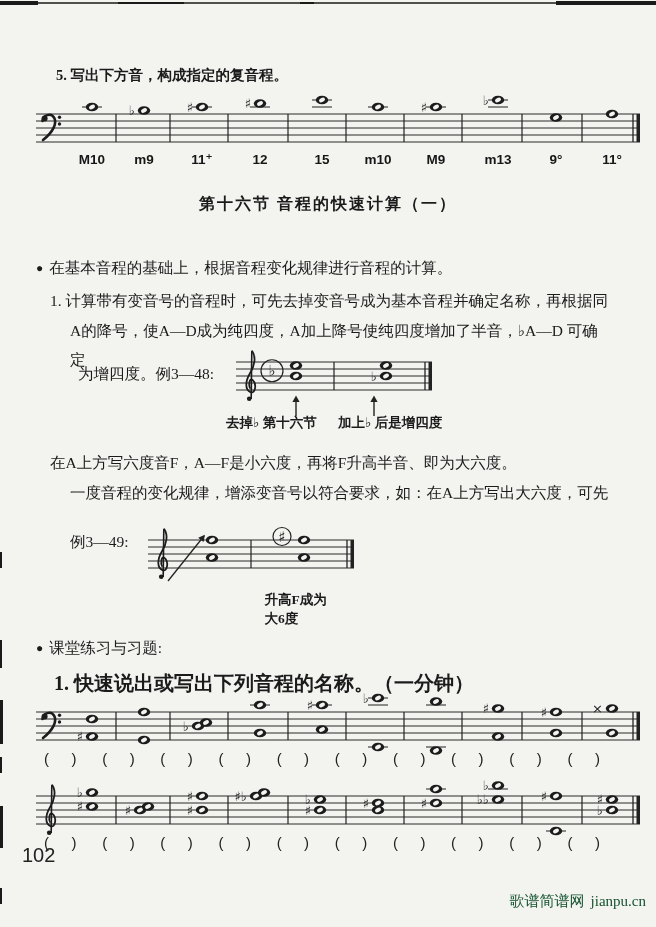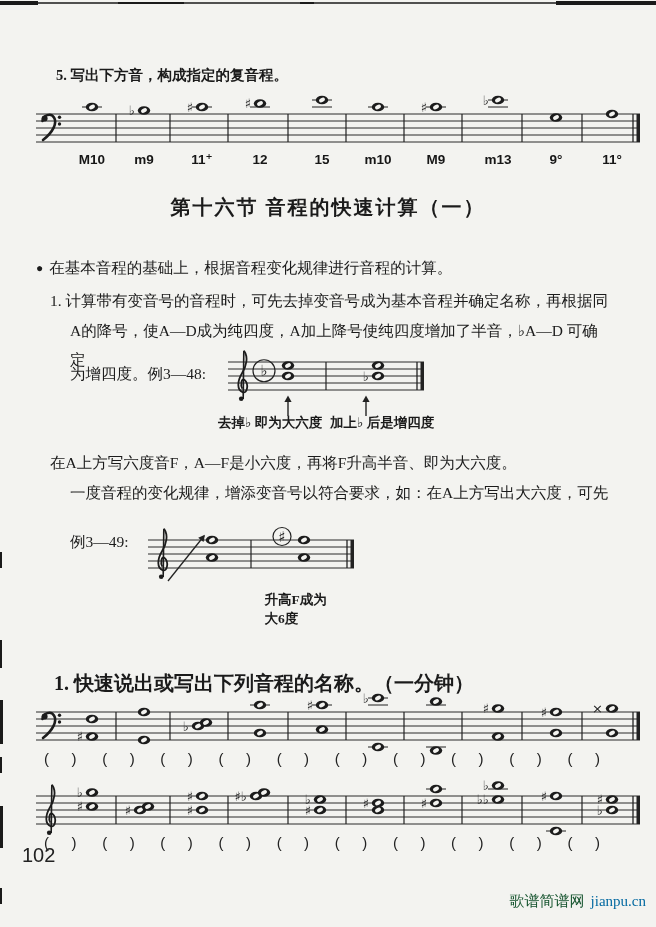--- a/index.html
+++ b/index.html
@@ -2,47 +2,47 @@
 <html><head>
 <meta charset="utf-8">
 <style>
   html,body{margin:0;padding:0;}
   body{width:656px;height:927px;overflow:hidden;background:#e9e9e7;}
   .paper{position:absolute;left:0;top:0;width:656px;height:927px;background:#f3f3f0;color:#1b1b1b;
          font-family:"Liberation Serif","DejaVu Serif",serif;}
   .artifact{position:absolute;background:#1a1a1a;}
   .ex5-heading{position:absolute;left:56px;top:66px;font-size:14.5px;font-weight:600;}
   .staff-svg{position:absolute;overflow:visible;}
-  .title{position:absolute;left:0;right:0;top:194px;text-align:center;font-size:20px;font-weight:700;letter-spacing:2px;}
+  .title{position:absolute;left:0;right:0;top:194px;text-align:center;font-size:16px;font-weight:700;letter-spacing:2px;}
   .intro{position:absolute;left:36px;top:258px;font-size:15.5px;}
   .bullet{font-size:12px;margin-right:6px;vertical-align:1px;}
   .para{position:absolute;left:50px;width:560px;font-size:15.5px;line-height:29.5px;}
   .para .para-line{padding-left:20px;}
   .para .para-line:first-child{padding-left:0;}
   #item1{top:286px;}
   #item2{top:448px;}
   .example-row{position:absolute;left:70px;font-size:15.5px;white-space:nowrap;}
-  #ex48-row{top:364px;}
+  #ex48-row{top:364px;margin-left:8px;}
   #ex49-row{top:532px;}
   .staffwrap{display:inline-block;position:relative;vertical-align:top;}
   #ex48-row .staffwrap{margin-left:16px;margin-top:-12px;}
   #ex49-row .staffwrap{margin-left:14px;margin-top:-6px;}
   .cap{position:absolute;font-size:13.5px;font-weight:600;white-space:nowrap;}
   .cap-line{line-height:19px;}
   .practice-heading{position:absolute;left:36px;top:638px;font-size:15.5px;}
   .exercise1-line{position:absolute;left:54px;top:670px;font-size:20px;font-weight:600;}
   .paren-row{position:absolute;left:44px;width:556px;display:flex;justify-content:space-between;
              font-size:15px;font-family:"Liberation Sans","DejaVu Sans",sans-serif;color:#222;}
   #paren-row-a{top:750px;}
   #paren-row-b{top:834px;}
   .page-number{position:absolute;left:22px;top:844px;font-size:20px;
                font-family:"Liberation Sans","DejaVu Sans",sans-serif;color:#222;}
   .watermark{position:absolute;right:10px;top:892px;font-size:15px;white-space:nowrap;}
   .wm-site{color:#14532d;}
-  .wm-domain{color:#0369a1;margin-left:6px;}
+  .wm-domain{color:#14532d;margin-left:6px;}
 </style>
 </head>
 <body>
 
 <div class="paper">
 
   <div class="artifact" style="left:0;top:2px;width:656px;height:1.5px;opacity:.75;"></div>
   <div class="artifact" style="left:0;top:1px;width:38px;height:3.5px;"></div>
   <div class="artifact" style="left:118px;top:1.5px;width:66px;height:2.5px;"></div>
   <div class="artifact" style="left:300px;top:1.5px;width:14px;height:2.5px;"></div>
@@ -157,21 +157,21 @@
           <ellipse cx="152" cy="24" rx="6.2" ry="4.3" fill="#1c1c1c"></ellipse>
           <ellipse cx="152" cy="24" rx="3.1" ry="2" transform="rotate(-28 152 24)" fill="#f3f3f0"></ellipse>
           <text x="143" y="28.5" text-anchor="end" font-size="13" fill="#1c1c1c" font-family="&quot;DejaVu Sans&quot;,sans-serif">♭</text>
           <circle cx="38" cy="18.75" r="11" fill="none" stroke="#222" stroke-width="1.2"></circle>
           <text x="38" y="23.75" text-anchor="middle" font-size="15" fill="#1c1c1c" font-family="&quot;DejaVu Sans&quot;,sans-serif">♭</text>
           <line x1="62" y1="64" x2="62" y2="48" stroke="#222" stroke-width="1.4"></line>
           <path d="M 58.4 50 L 62 43.5 L 65.6 50 Z" fill="#222"></path>
           <line x1="140" y1="64" x2="140" y2="48" stroke="#222" stroke-width="1.4"></line>
           <path d="M 136.4 50 L 140 43.5 L 143.6 50 Z" fill="#222"></path>
         </svg>
-      <div class="cap" style="left:-8px;top:62px;">去掉♭ 即为大六度</div>
+      <div class="cap" style="left:-8px;top:62px;">去掉♭ 第十六节</div>
       <div class="cap" style="left:104px;top:62px;">加上♭ 后是增四度</div>
     </div>
   </div>
 
   <div class="para" id="item2">
       <div class="para-line">在A上方写六度音F，A—F是小六度，再将F升高半音、即为大六度。</div>
       <div class="para-line">一度音程的变化规律，增添变音号以符合要求，如：在A上方写出大六度，可先</div>
     </div>
 
   <div class="example-row" id="ex49-row">
@@ -202,20 +202,23 @@
           <line x1="22" y1="55" x2="58" y2="10" stroke="#222" stroke-width="1.3"></line>
           <path d="M 54.6 15 L 58 8.5 L 61.4 15 Z" fill="#222" transform="rotate(38.65980825409009 58 10)"></path>
         </svg>
       <div class="cap" style="left:118px;top:64px;">
         <div class="cap-line">升高F成为</div>
         <div class="cap-line">大6度</div>
       </div>
     </div>
   </div>
 
+  <div class="practice-heading">
+    <span class="bullet">●</span><span>课堂练习与习题:</span>
+  </div>
   <div class="exercise1-line">1. 快速说出或写出下列音程的名称。（一分钟）</div>
 
   <svg class="staff-svg" style="left:34px;top:686px;" width="608" height="62">
       <line x1="2" y1="26" x2="606" y2="26" stroke="#2a2a2a" stroke-width="1"></line>
       <line x1="2" y1="33" x2="606" y2="33" stroke="#2a2a2a" stroke-width="1"></line>
       <line x1="2" y1="40" x2="606" y2="40" stroke="#2a2a2a" stroke-width="1"></line>
       <line x1="2" y1="47" x2="606" y2="47" stroke="#2a2a2a" stroke-width="1"></line>
       <line x1="2" y1="54" x2="606" y2="54" stroke="#2a2a2a" stroke-width="1"></line>
       <line x1="82" y1="26" x2="82" y2="54" stroke="#222" stroke-width="1.2"></line>
       <line x1="136" y1="26" x2="136" y2="54" stroke="#222" stroke-width="1.2"></line>

